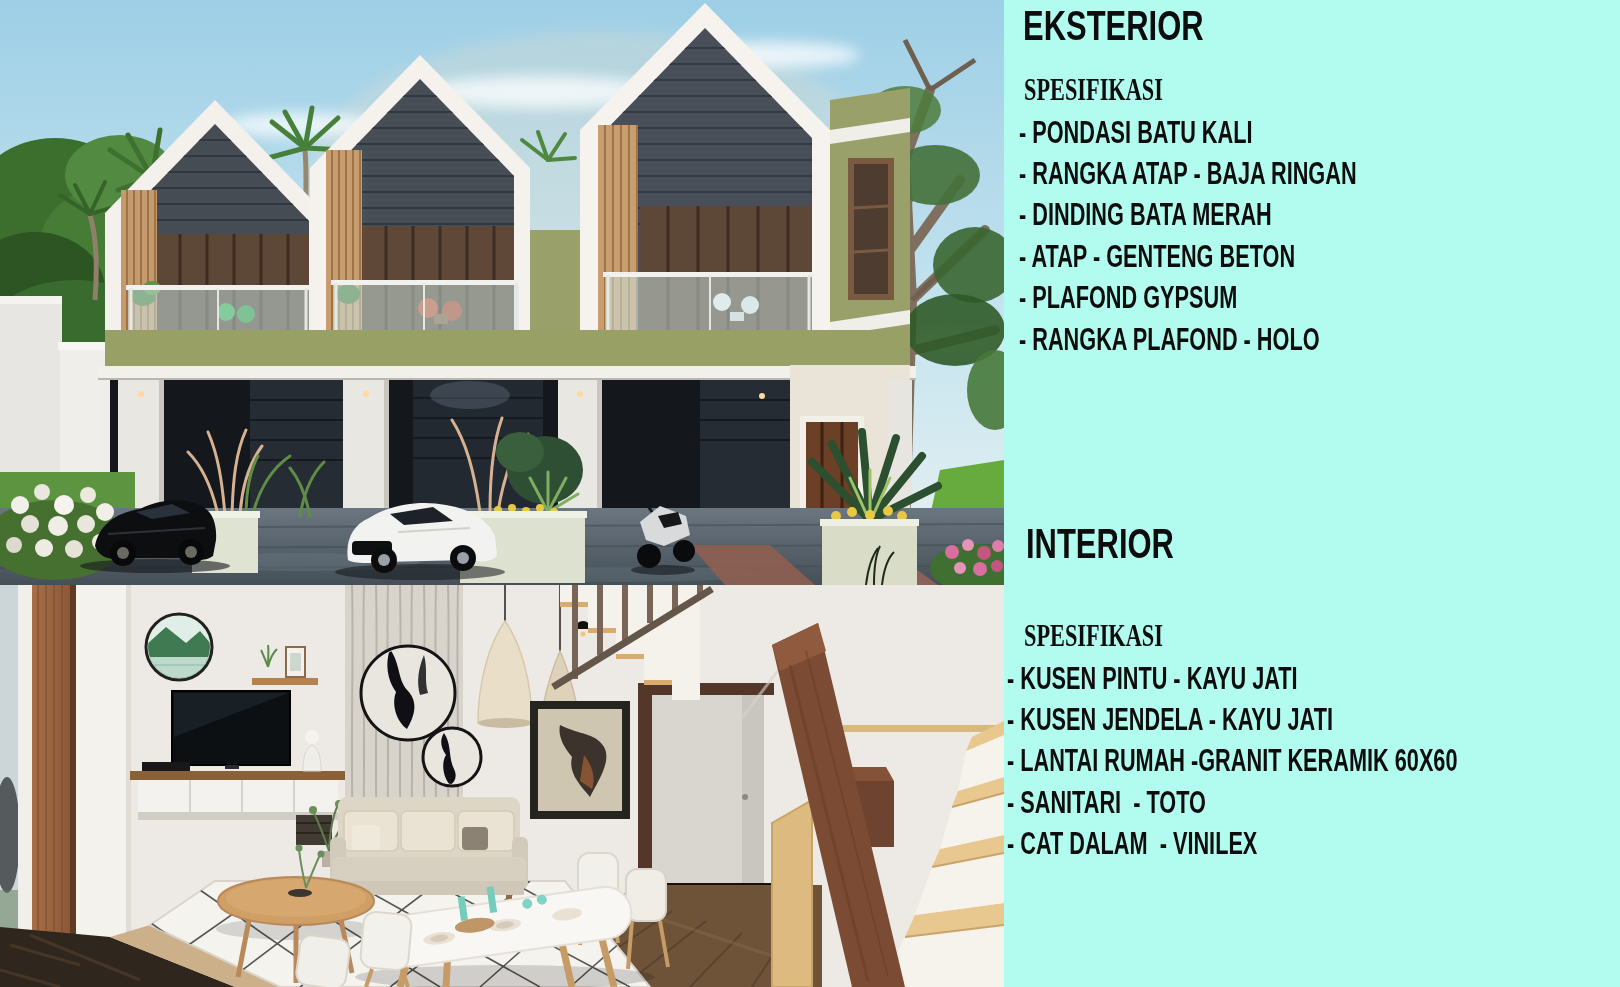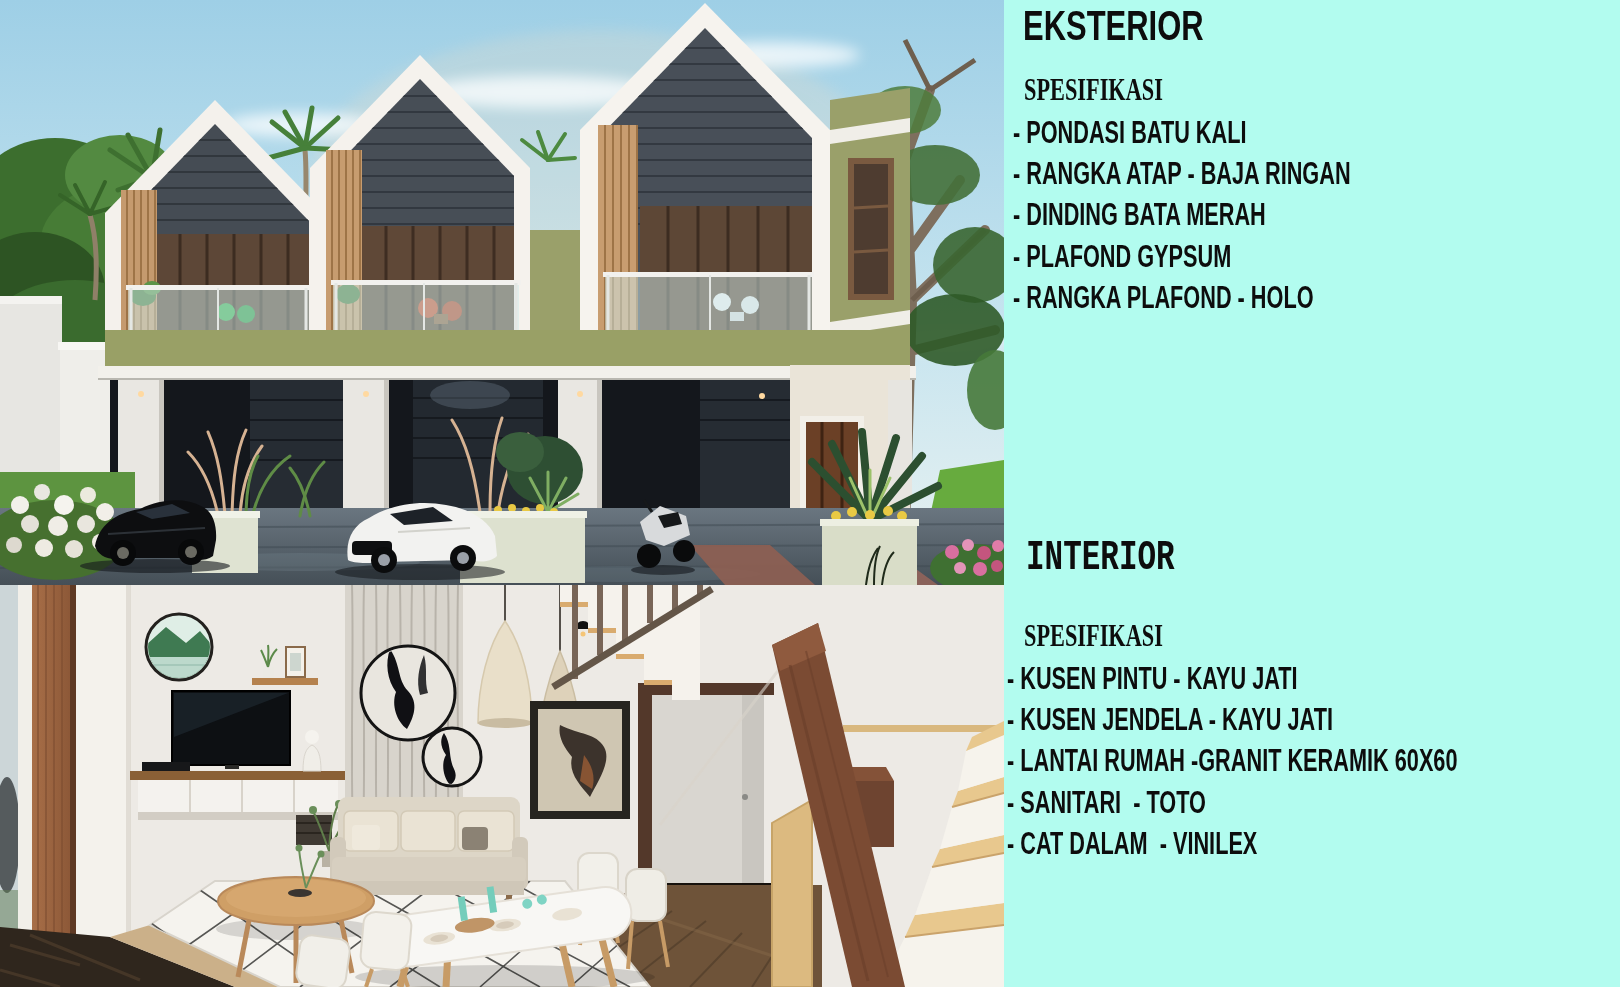--- a/index.html
+++ b/index.html
@@ -20,22 +20,22 @@
   .sec-sub {
     position:absolute; margin:0; font-size:31px; line-height:1;
     font-weight:bold; white-space:pre;font-family:Liberation Serif, serif;
   }
   .spec-list { position:absolute; list-style:none; margin:0; padding:0; }
   .spec-list li { height:41.4px; display:flex; align-items:center; }
   .sqt { display:inline-block; transform:scaleX(0.72); transform-origin:0 50%; white-space:pre; }
   .sq  { display:inline-block; transform:scaleX(0.70); transform-origin:0 50%; white-space:pre; font-size:31px; }
   #t-ekst { top:4px;  left:19px; }
   #s-ekst { top:74px; left:20px; }
-  #l-ekst { top:112px; left:9px; }
-  #t-int  { top:536px; left:22px;font-family:Liberation Mono, monospace; }
+  #l-ekst { top:112px; left:15px; }
+  #t-int  { top:522px; left:22px; }
   #s-int  { top:620px; left:20px; }
   #l-int  { top:658px; left:3px; }
 </style>
 </head>
 <body>
 
 <div class="stage">
 
   <div class="photos">
 
@@ -778,20 +778,23 @@
       <li>
           <span class="sq">- PONDASI BATU KALI</span>
         </li>
       <li>
           <span class="sq">- RANGKA ATAP - BAJA RINGAN</span>
         </li>
       <li>
           <span class="sq">- DINDING BATA MERAH</span>
         </li>
       <li>
+          <span class="sq">- ATAP - GENTENG BETON</span>
+        </li>
+      <li>
           <span class="sq">- PLAFOND GYPSUM</span>
         </li>
       <li>
           <span class="sq">- RANGKA PLAFOND - HOLO</span>
         </li>
     </ul>
 
     <h1 class="sec-title" id="t-int"><span class="sqt">INTERIOR</span></h1>
     <h2 class="sec-sub" id="s-int"><span class="sqt">SPESIFIKASI</span></h2>
     <ul class="spec-list" id="l-int">

